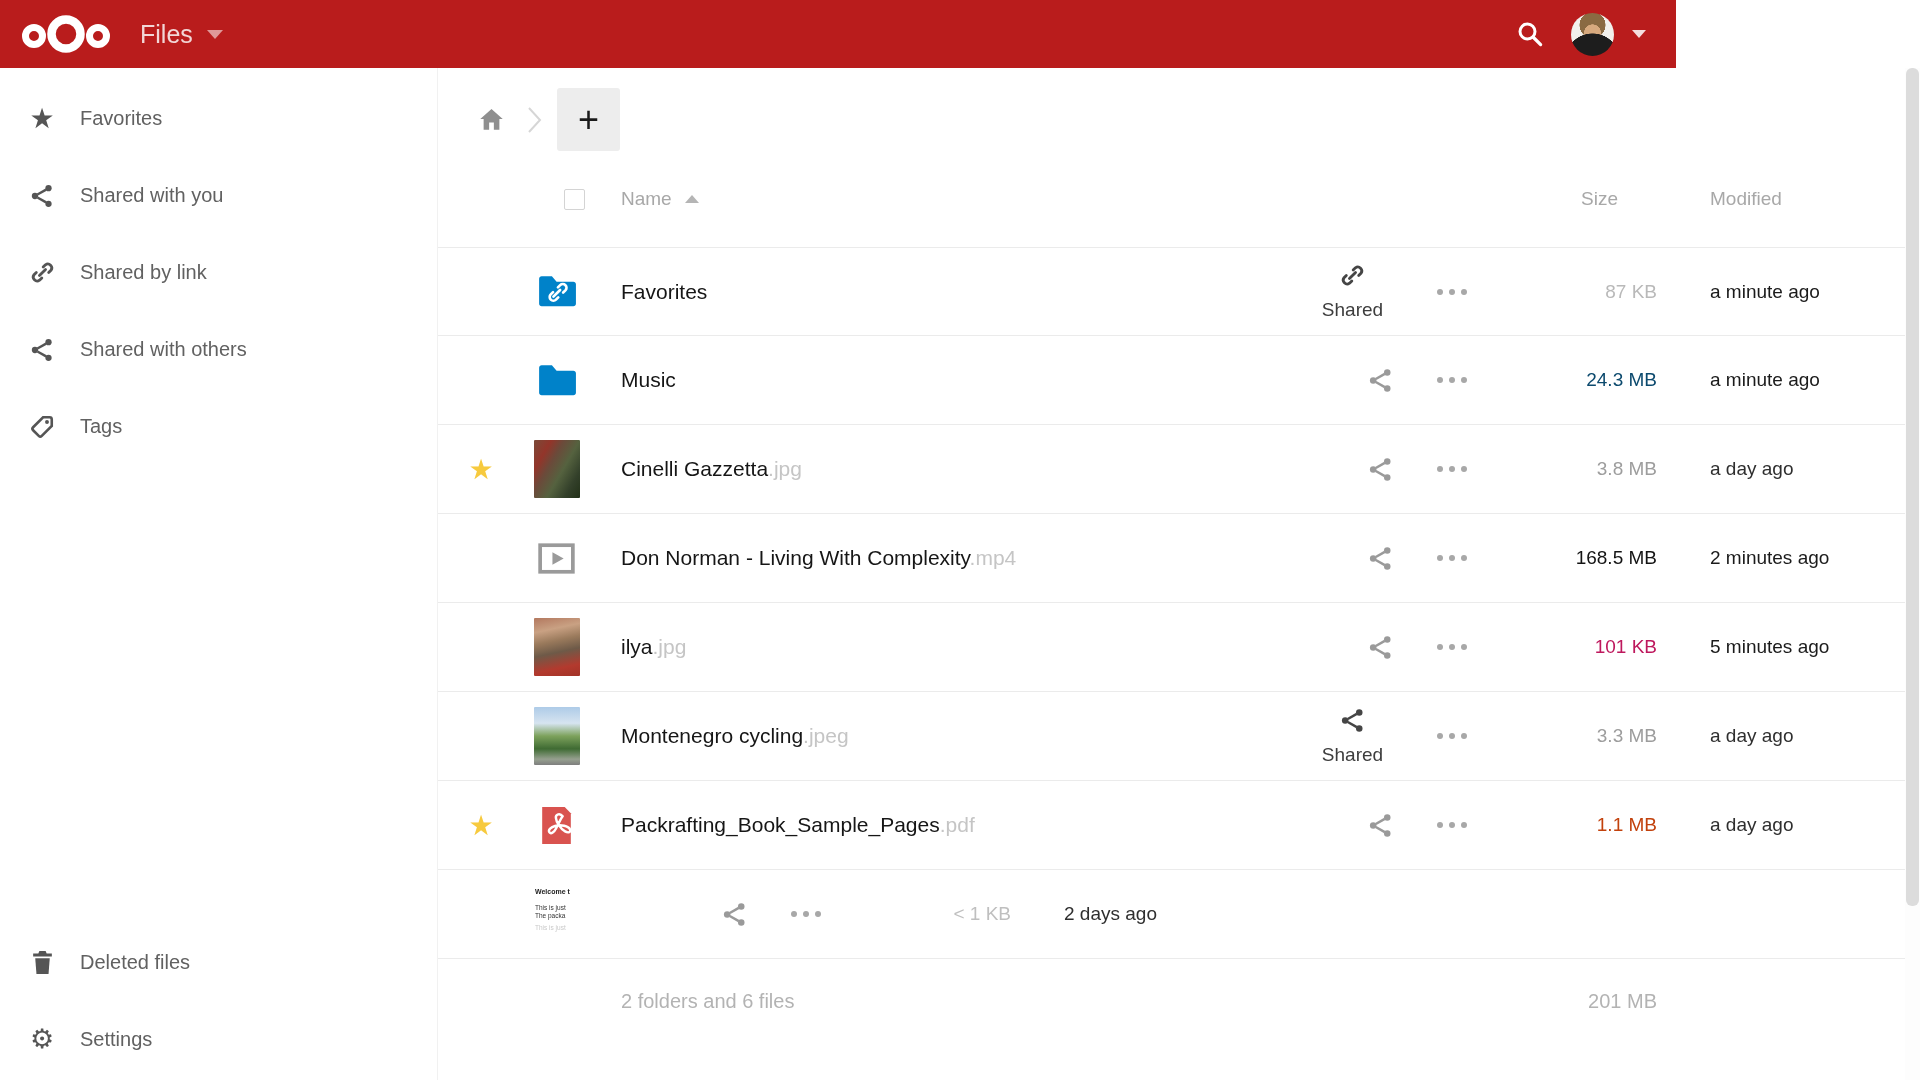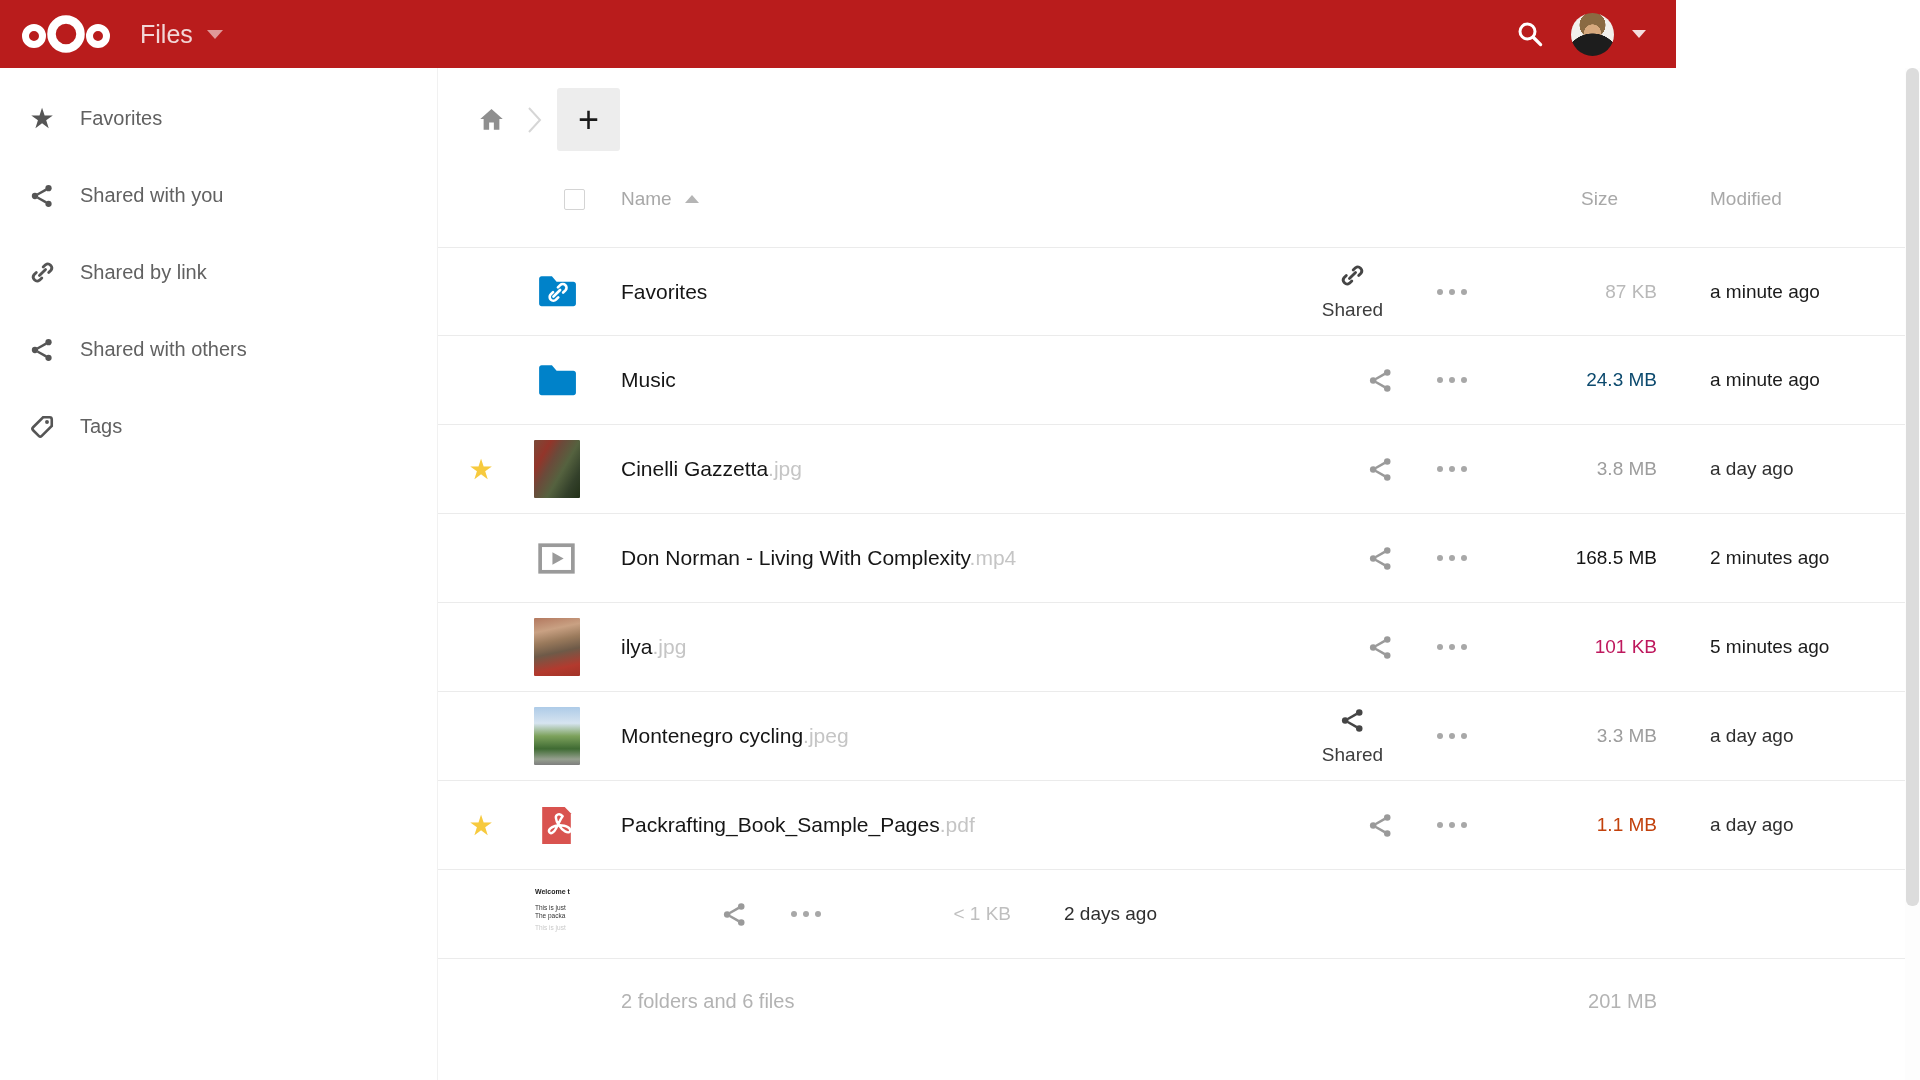--- a/index.html
+++ b/index.html
@@ -164,20 +164,37 @@
       <div class="side-item">
         <span class="side-icon">
           <svg width="26" height="26" viewBox="0 0 24 24">
             <path d="M13 3h6a2 2 0 0 1 2 2v6L11.8 20.2a2 2 0 0 1-2.8 0L3.8 15a2 2 0 0 1 0-2.8z" fill="none" stroke="#555" stroke-width="2.4"></path>
             <circle cx="16.6" cy="7.4" r="1.8" fill="#555"></circle>
           </svg>
         </span>
         <span class="side-label">Tags</span>
       </div>
     </div>
+  <div class="side-bottom" id="side-bottom">
+      <div class="side-item">
+        <span class="side-icon">
+          <svg width="25" height="27" viewBox="0 0 24 26">
+            <path d="M9 2h6l1 2.4h5v2.8H3V4.4h5z" fill="#555"></path>
+            <path d="M5 9h14l-1.2 15H6.2z" fill="#555"></path>
+          </svg>
+        </span>
+        <span class="side-label">Deleted files</span>
+      </div>
+      <div class="side-item">
+        <span class="side-icon">
+          <span class="uni-icon" style="font-size:27px;">⚙</span>
+        </span>
+        <span class="side-label">Settings</span>
+      </div>
+    </div>
 </div>
 
 <div class="main">
 
   <div class="controls">
     <div class="home-btn">
       <svg width="27" height="27" viewBox="0 0 24 24">
         <path d="M12 2.6l10 9h-3v9.4h-4.9v-6.4h-4.2v6.4H5V11.6H2z" fill="#8f8f8f"></path>
       </svg>
     </div>

